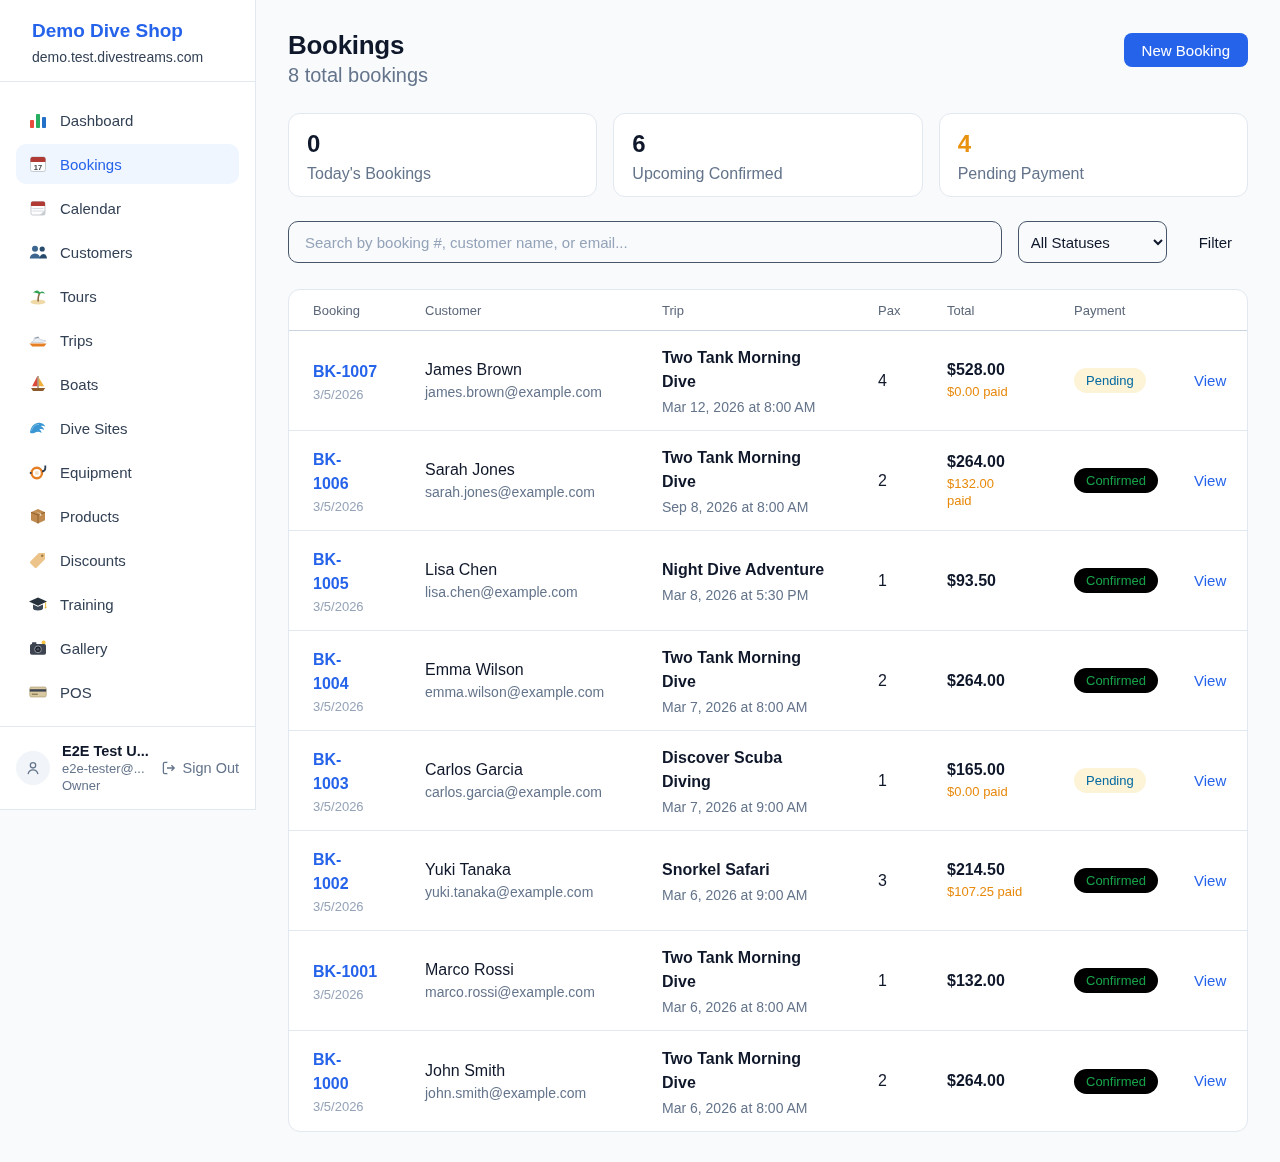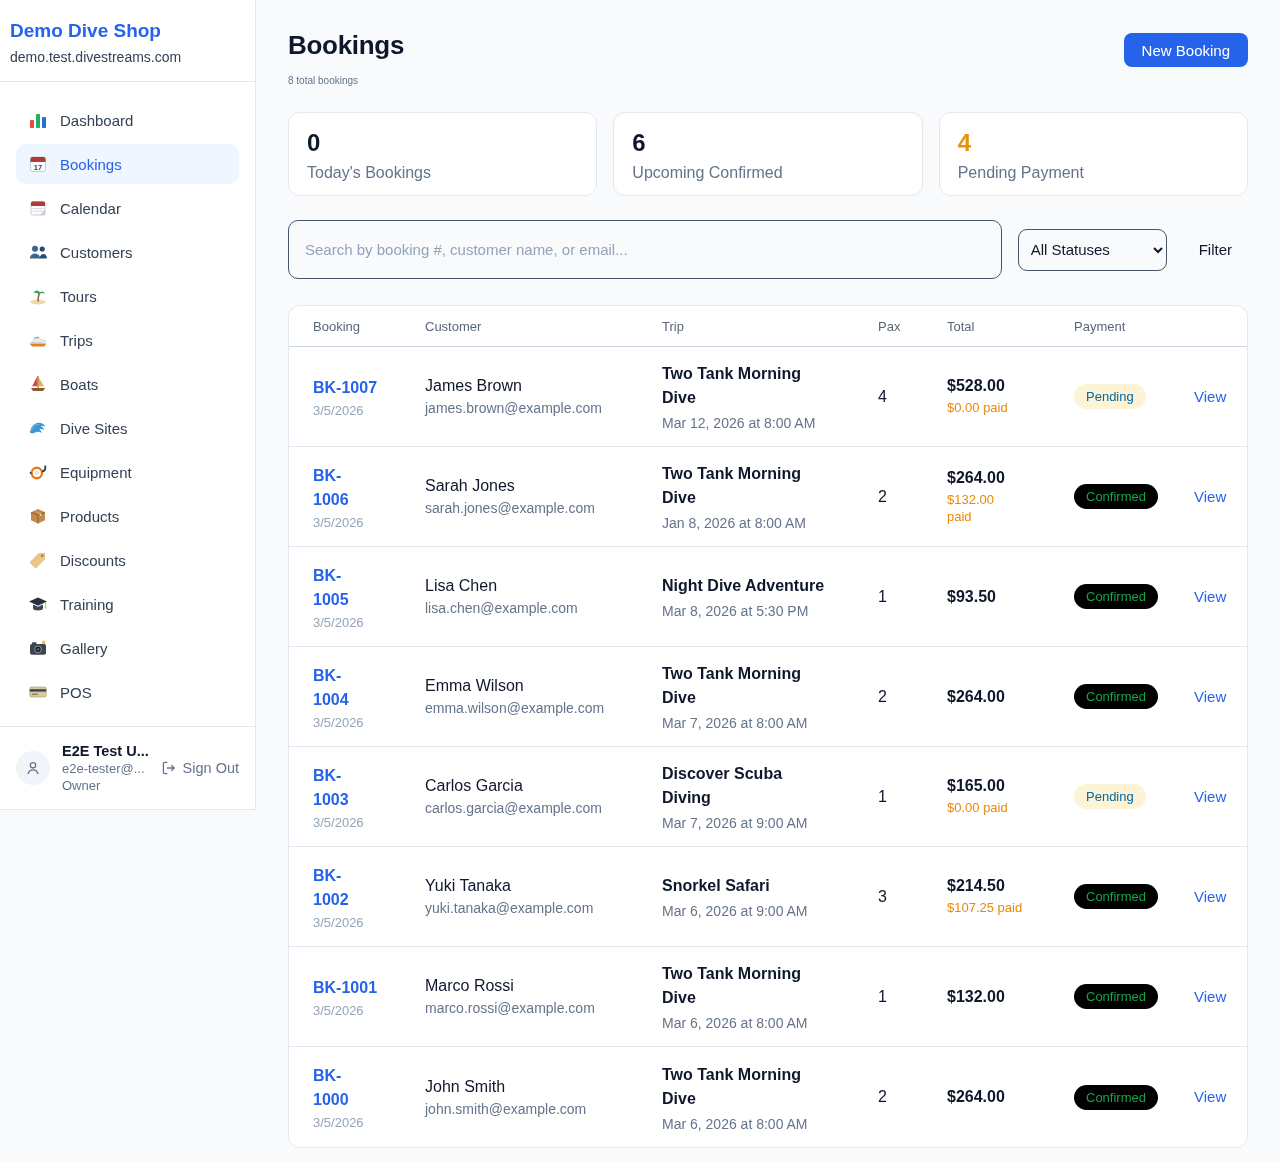--- a/index.html
+++ b/index.html
@@ -6,21 +6,21 @@
   html,body { width:1280px; }
   body {
     font-family: "Liberation Sans", "DejaVu Sans", sans-serif;
     background:#f8fafc; color:#0f172a; min-height:1162px;
   }
   .app { display:flex; align-items:flex-start; }
 
   
   .sidebar { width:256px; min-width:256px; background:#ffffff;
     border-right:1px solid #e2e8f0; border-bottom:1px solid #e2e8f0; }
-  .sb-head { padding:20px 10px 16px; border-bottom:1px solid #e2e8f0; }
+  .sb-head { padding:20px 32px 16px; border-bottom:1px solid #e2e8f0; }
   .sb-title { color:#2563eb; font-size:19px; font-weight:bold; }
   .sb-domain { color:#334155; font-size:14px; margin-top:7px; }
   .sb-nav { padding:18px 16px 10px; }
   .nav-item { display:flex; align-items:center; gap:12px; height:40px;
     padding:0 12px; border-radius:10px; color:#334155; font-size:15px;
     margin-bottom:4px; cursor:pointer; }
   .nav-item.active { background:#eff6ff; color:#2563eb; font-weight:500; }
   .nav-icon { width:20px; height:20px; display:inline-flex; flex:none; }
   .nav-icon svg { width:20px; height:20px; }
   .sb-foot { border-top:1px solid #e2e8f0; padding:16px; display:flex; gap:12px; align-items:center; }
@@ -32,33 +32,33 @@
   .u-email, .u-role { font-size:13px; color:#64748b; margin-top:2px; white-space:nowrap; }
   .signout { margin-left:auto; display:flex; align-items:center; gap:6px;
     color:#64748b; font-size:14.5px; background:none; border:none; cursor:pointer;
     font-family:inherit; white-space:nowrap; }
   .signout svg { width:16px; height:16px; }
 
   
   .main { flex:1; padding:30px 32px 34px; }
   .page-head { display:flex; justify-content:space-between; align-items:flex-start; }
   .page-title { font-size:26px; font-weight:bold; letter-spacing:-0.3px; }
-  .page-sub { font-size:10px; color:#64748b; margin-top:14px; }
+  .page-sub { font-size:20px; color:#64748b; margin-top:3px; }
   .btn-primary { background:#2563eb; color:#fff; border:none; border-radius:8px;
     padding:0 18px; height:34px; font-size:15px; font-weight:500; cursor:pointer;
     font-family:inherit; margin-top:3px; }
 
   .stats { display:flex; gap:16px; margin-top:26px; }
   .stat-card { flex:1; background:#fff; border:1px solid #e2e8f0; border-radius:12px;
     padding:17px 18px; height:84px; }
   .stat-value { font-size:24px; font-weight:bold; line-height:1.1; }
   .stat-label { font-size:16px; color:#64748b; margin-top:8px; }
 
   .filter-row { display:flex; gap:16px; margin-top:24px; align-items:center; }
-  .search { flex:1; height:59px; border:1px solid #475569; border-radius:10px;
+  .search { flex:1; height:42px; border:1px solid #475569; border-radius:10px;
     padding:0 16px; font-size:15px; background:transparent; color:#0f172a;
     font-family:inherit; outline:none; }
   .search::placeholder { color:#94a3b8; }
   .status-select { width:149px; height:42px; border:1px solid #475569; border-radius:9px;
     padding:0 8px; font-size:15px; color:#0f172a; background:#f8fafc;
     font-family:inherit; outline:none; }
   .filter-label { font-size:15px; font-weight:500; padding:0 16px; cursor:pointer; }
 
   
   .table-card { margin-top:26px; background:#fff; border:1px solid #e2e8f0;
@@ -354,21 +354,21 @@
     <div class="cell">
       <a class="ref">BK-<br>1006</a>
       <div class="bdate">3/5/2026</div>
     </div>
     <div class="cell">
       <div class="cust-name">Sarah Jones</div>
       <div class="cust-email">sarah.jones@example.com</div>
     </div>
     <div class="cell">
       <div class="trip-name">Two Tank Morning<br>Dive</div>
-      <div class="trip-time">Jan 8, 2026 at 8:00 AM</div>
+      <div class="trip-time">Sep 8, 2026 at 8:00 AM</div>
     </div>
     <div class="cell pax">2</div>
     <div class="cell">
       <div class="total">$264.00</div>
       <div class="paid">$132.00<br>paid</div>
     </div>
     <div class="cell">
       <span class="pill confirmed">Confirmed</span>
     </div>
     <div class="cell">

